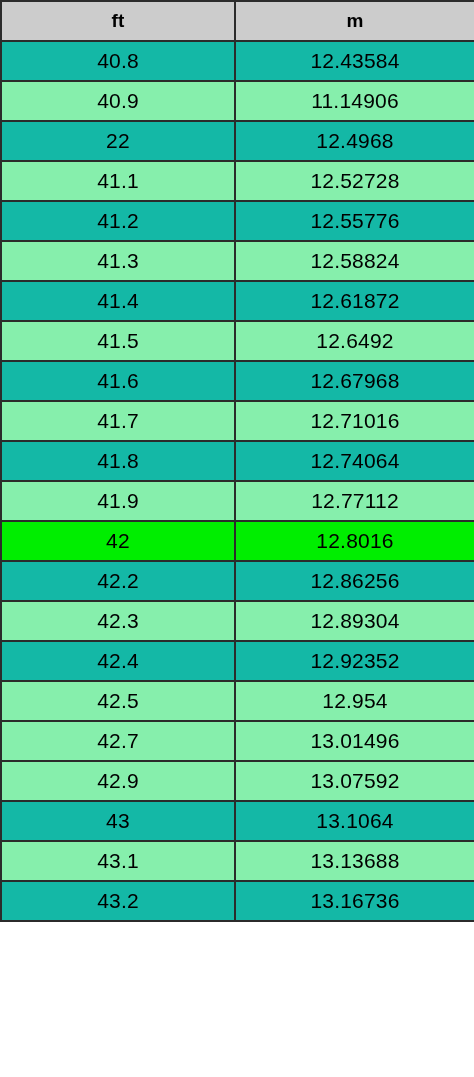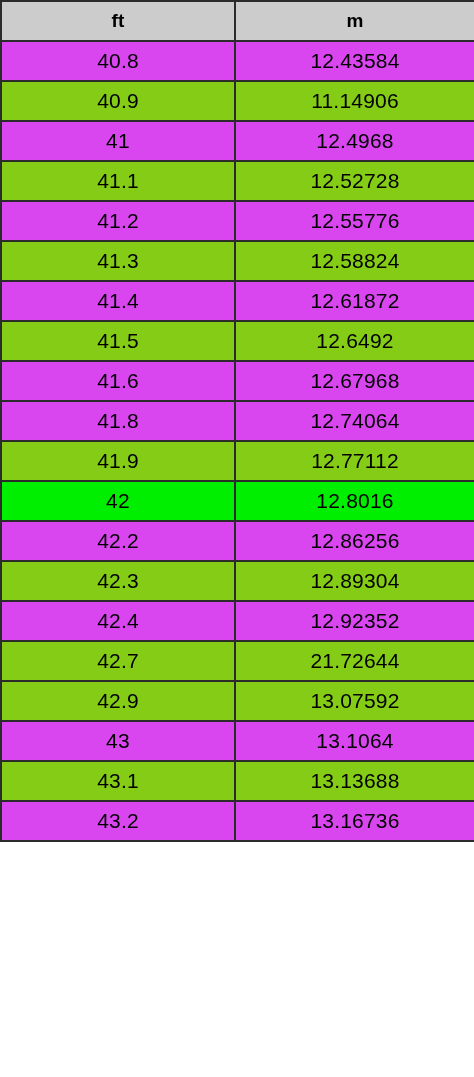--- a/index.html
+++ b/index.html
@@ -38,22 +38,22 @@
     letter-spacing: 0.2px;
   }
 
   #conversion-table tbody td {
     height: 38px;
     font-size: 21px;
     font-weight: normal;
     letter-spacing: 0.2px;
   }
 
-  #conversion-table tbody tr.row-odd  td { background: #d946ef; }
-  #conversion-table tbody tr.row-even td { background: #84cc16; }
+  #conversion-table tbody tr.row-odd  td { background: #14b8a6; }
+  #conversion-table tbody tr.row-even td { background: #86efac; }
   #conversion-table tbody tr.row-highlight td { background: #00ee00; text-align: center; }
 </style>
 </head>
 <body>
 
 <table id="conversion-table">
   <colgroup>
     <col class="col-ft">
     <col class="col-m">
   </colgroup>
@@ -66,21 +66,21 @@
   <tbody id="table-body">
       <tr class="row-odd">
         <td>40.8</td>
         <td>12.43584</td>
       </tr>
       <tr class="row-even">
         <td>40.9</td>
         <td>11.14906</td>
       </tr>
       <tr class="row-odd">
-        <td>41</td>
+        <td>22</td>
         <td>12.4968</td>
       </tr>
       <tr class="row-even">
         <td>41.1</td>
         <td>12.52728</td>
       </tr>
       <tr class="row-odd">
         <td>41.2</td>
         <td>12.55776</td>
       </tr>
@@ -93,20 +93,24 @@
         <td>12.61872</td>
       </tr>
       <tr class="row-even">
         <td>41.5</td>
         <td>12.6492</td>
       </tr>
       <tr class="row-odd">
         <td>41.6</td>
         <td>12.67968</td>
       </tr>
+      <tr class="row-even">
+        <td>41.7</td>
+        <td>12.71016</td>
+      </tr>
       <tr class="row-odd">
         <td>41.8</td>
         <td>12.74064</td>
       </tr>
       <tr class="row-even">
         <td>41.9</td>
         <td>12.77112</td>
       </tr>
       <tr class="row-highlight">
         <td>42</td>
@@ -118,22 +122,26 @@
       </tr>
       <tr class="row-even">
         <td>42.3</td>
         <td>12.89304</td>
       </tr>
       <tr class="row-odd">
         <td>42.4</td>
         <td>12.92352</td>
       </tr>
       <tr class="row-even">
+        <td>42.5</td>
+        <td>12.954</td>
+      </tr>
+      <tr class="row-even">
         <td>42.7</td>
-        <td>21.72644</td>
+        <td>13.01496</td>
       </tr>
       <tr class="row-even">
         <td>42.9</td>
         <td>13.07592</td>
       </tr>
       <tr class="row-odd">
         <td>43</td>
         <td>13.1064</td>
       </tr>
       <tr class="row-even">

